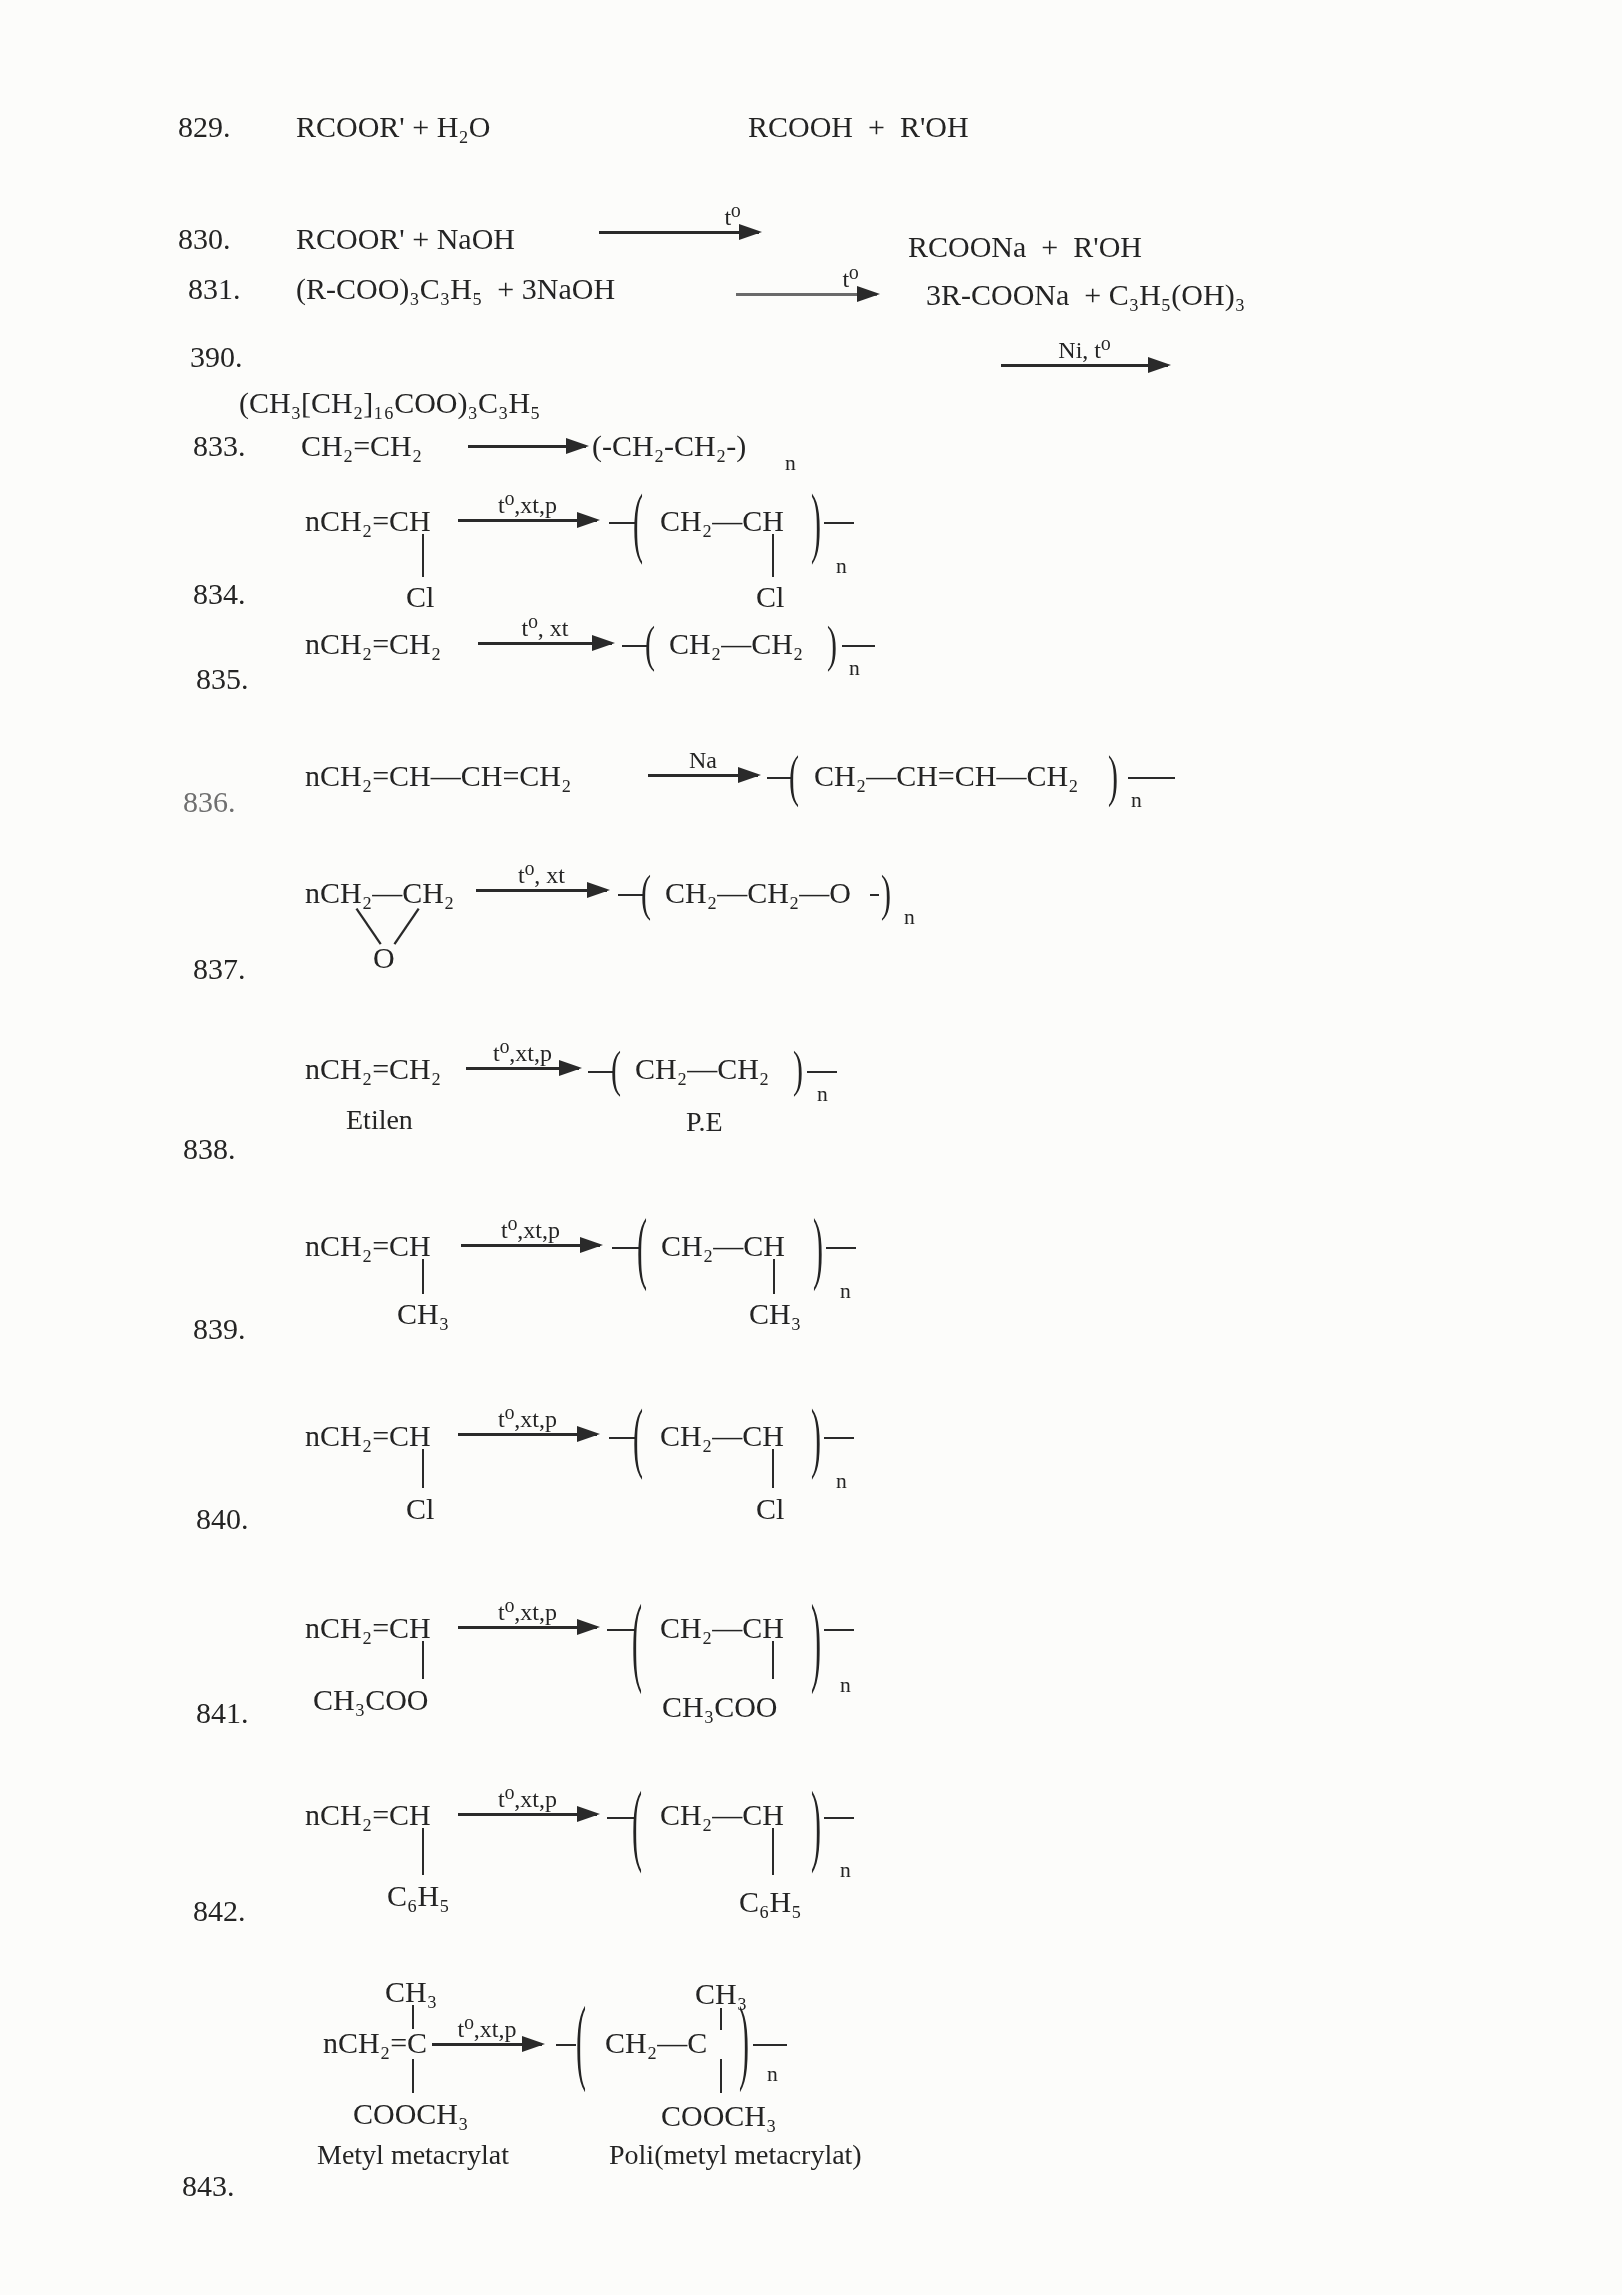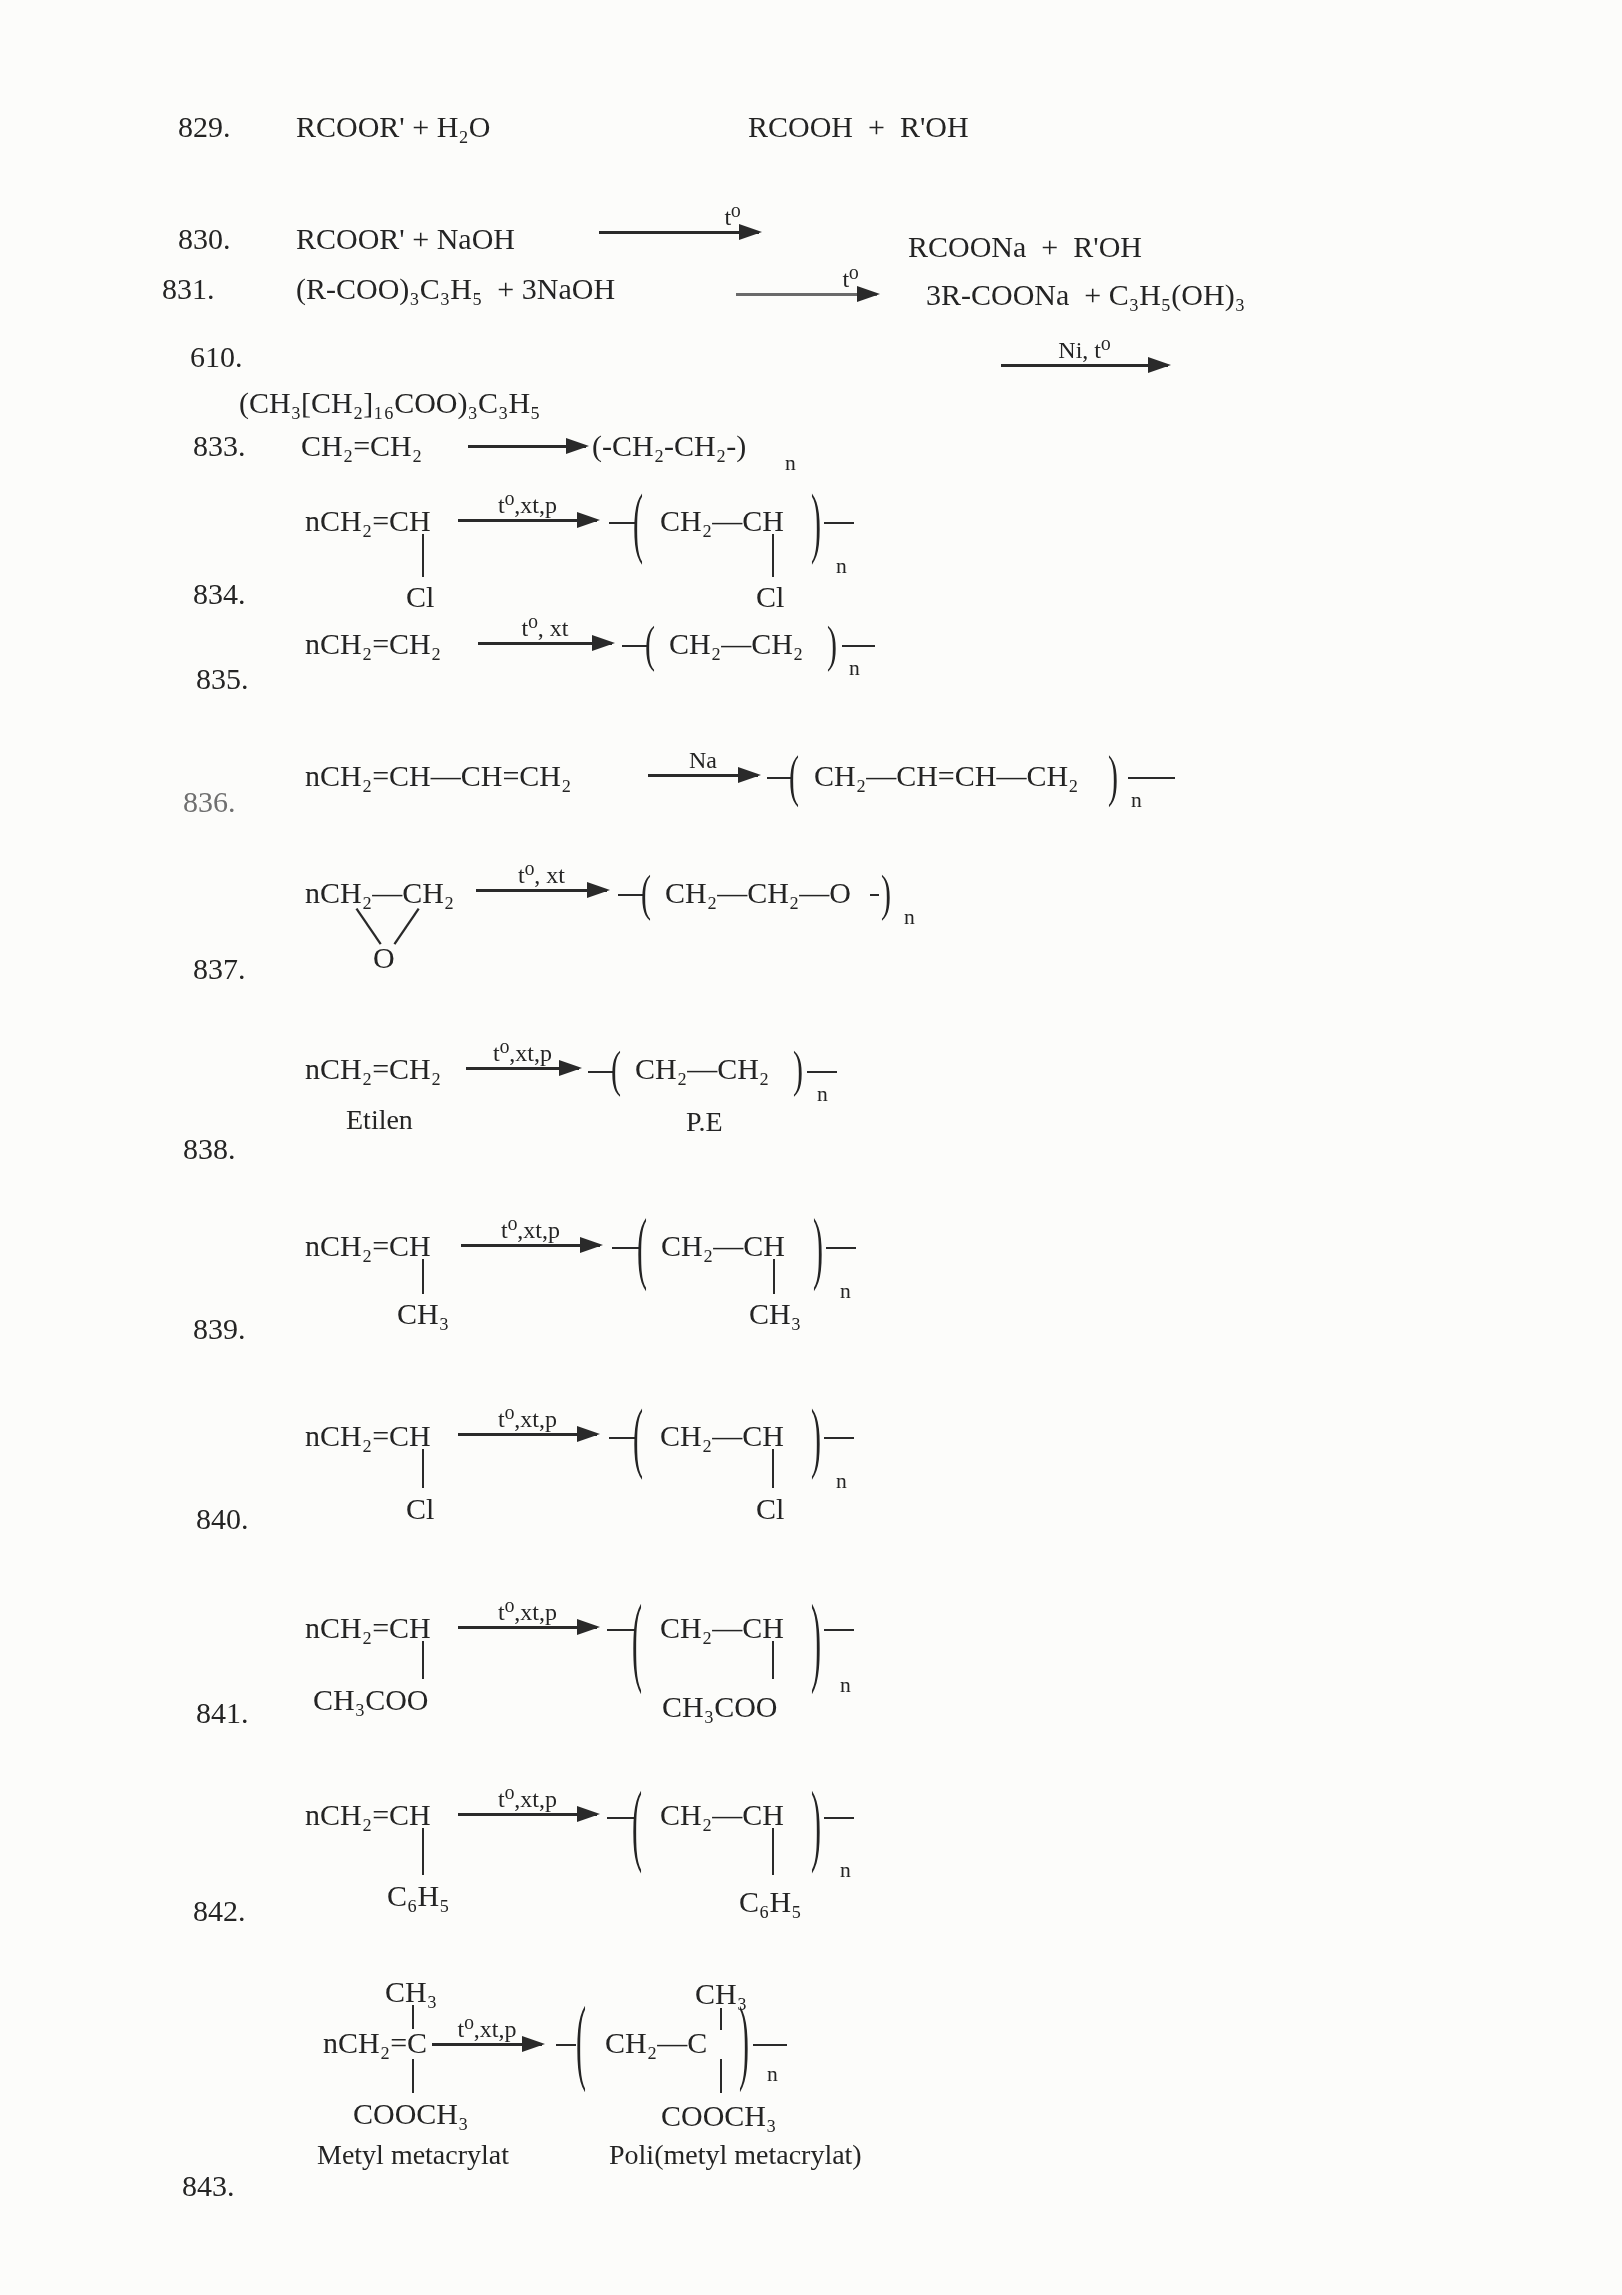--- a/index.html
+++ b/index.html
@@ -37,29 +37,29 @@
   <span class="t" style="left:748px;top:110px">RCOOH  +  R'OH</span>
 
   <span class="t num" style="left:178px;top:222px">830.</span>
   <span class="t" style="left:296px;top:222px">RCOOR' + NaOH</span>
   <div class="arrow" style="left:599px;top:192px;width:160px">
     <span class="albl alr">t⁰</span>
     <span class="shaft"></span>
   </div>
   <span class="t" style="left:908px;top:230px">RCOONa  +  R'OH</span>
 
-  <span class="t num" style="left:162px;top:272px">831.</span>
+  <span class="t num" style="left:188px;top:272px">831.</span>
   <span class="t" style="left:296px;top:272px">(R-COO)₃C₃H₅  + 3NaOH</span>
   <div class="arrow gray" style="left:736px;top:254px;width:141px">
     <span class="albl alr">t⁰</span>
     <span class="shaft"></span>
   </div>
   <span class="t" style="left:926px;top:278px">3R-COONa  + C₃H₅(OH)₃</span>
 
-  <span class="t num" style="left:190px;top:340px">610.</span>
+  <span class="t num" style="left:190px;top:340px">390.</span>
   <div class="arrow" style="left:1001px;top:325px;width:167px">
     <span class="albl">Ni, t⁰</span>
     <span class="shaft"></span>
   </div>
   <span class="t" style="left:239px;top:386px">(CH₃[CH₂]₁₆COO)₃C₃H₅</span>
 
   <span class="t num" style="left:193px;top:429px">833.</span>
   <span class="t" style="left:301px;top:429px">CH₂=CH₂</span>
   <div class="arrow" style="left:468px;top:406px;width:118px">
     <span class="shaft"></span>

